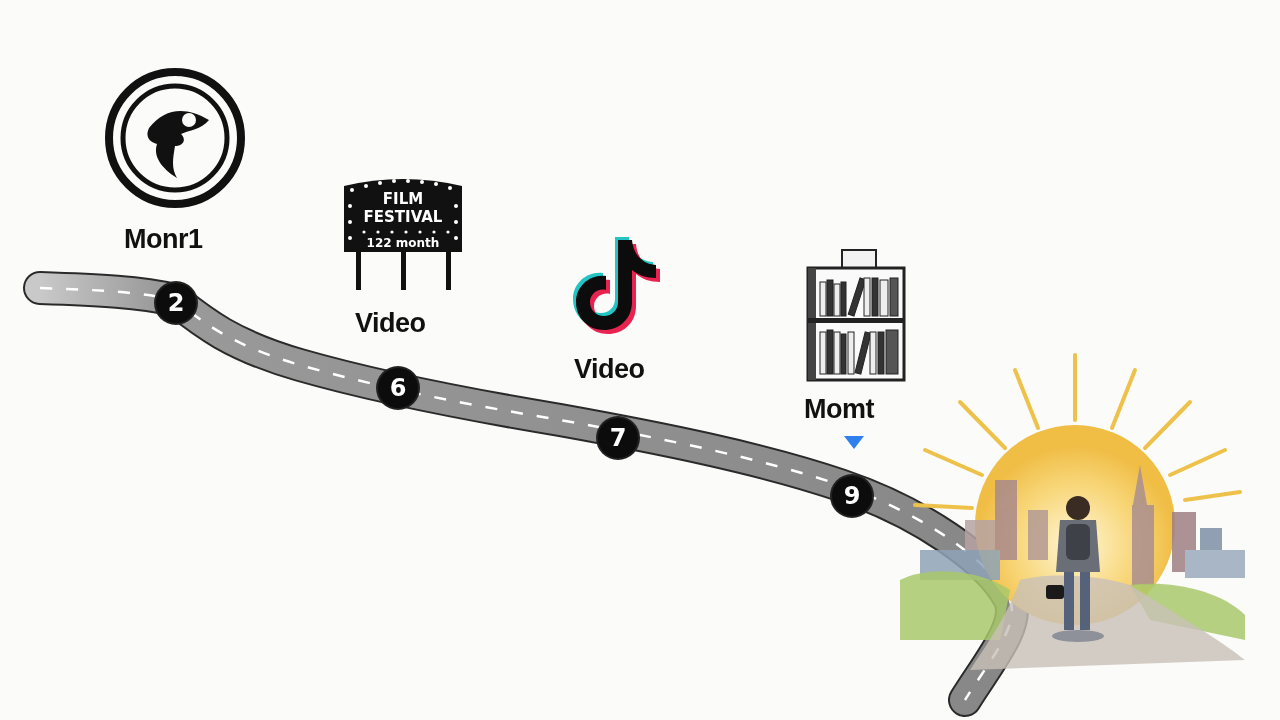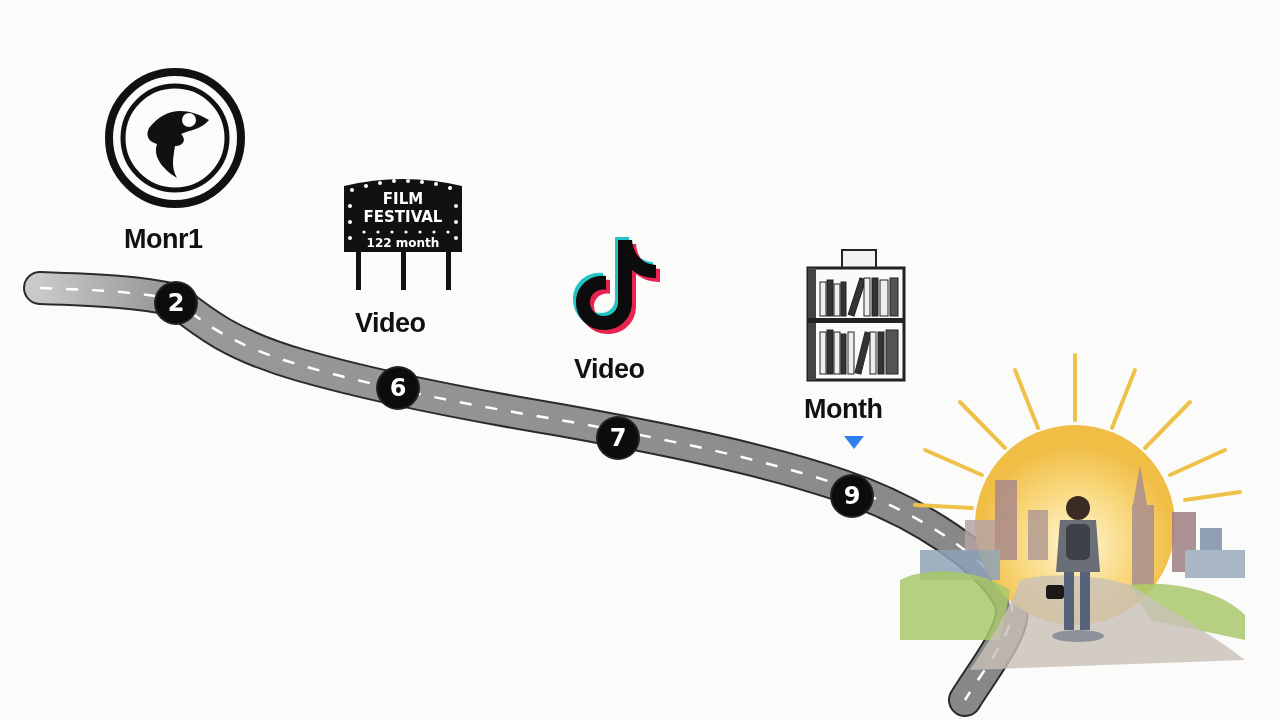--- a/index.html
+++ b/index.html
@@ -114,21 +114,21 @@
         <rect x="27" y="82" width="6" height="44"></rect>
         <rect x="34" y="84" width="6" height="42" fill="#eee"></rect>
         <rect x="41" y="86" width="5" height="40"></rect>
         <rect x="48" y="84" width="6" height="42" fill="#eee"></rect>
       <rect x="60" y="84" width="6" height="42" transform="rotate(14 63 105)"></rect>
         <rect x="70" y="84" width="6" height="42" fill="#eee"></rect>
         <rect x="78" y="84" width="6" height="42"></rect>
         <rect x="86" y="82" width="12" height="44" fill="#555"></rect>
     </g>
   </svg>
-  <div class="label" style="left:804px;top:394px;">Month</div>
+  <div class="label" style="left:804px;top:394px;">Momt</div>
   <svg class="icon" width="20" height="14" style="left:844px;top:436px;">
     <path d="M0,0 L20,0 L10,13 Z" fill="#2f80ed"></path>
   </svg>
 
   <div class="marker" style="left:156px;top:283px;">2</div>
   <div class="marker" style="left:378px;top:368px;">6</div>
   <div class="marker" style="left:598px;top:418px;">7</div>
   <div class="marker" style="left:832px;top:476px;">9</div>
 
   <svg class="icon" width="380" height="380" style="left:900px;top:340px;">

